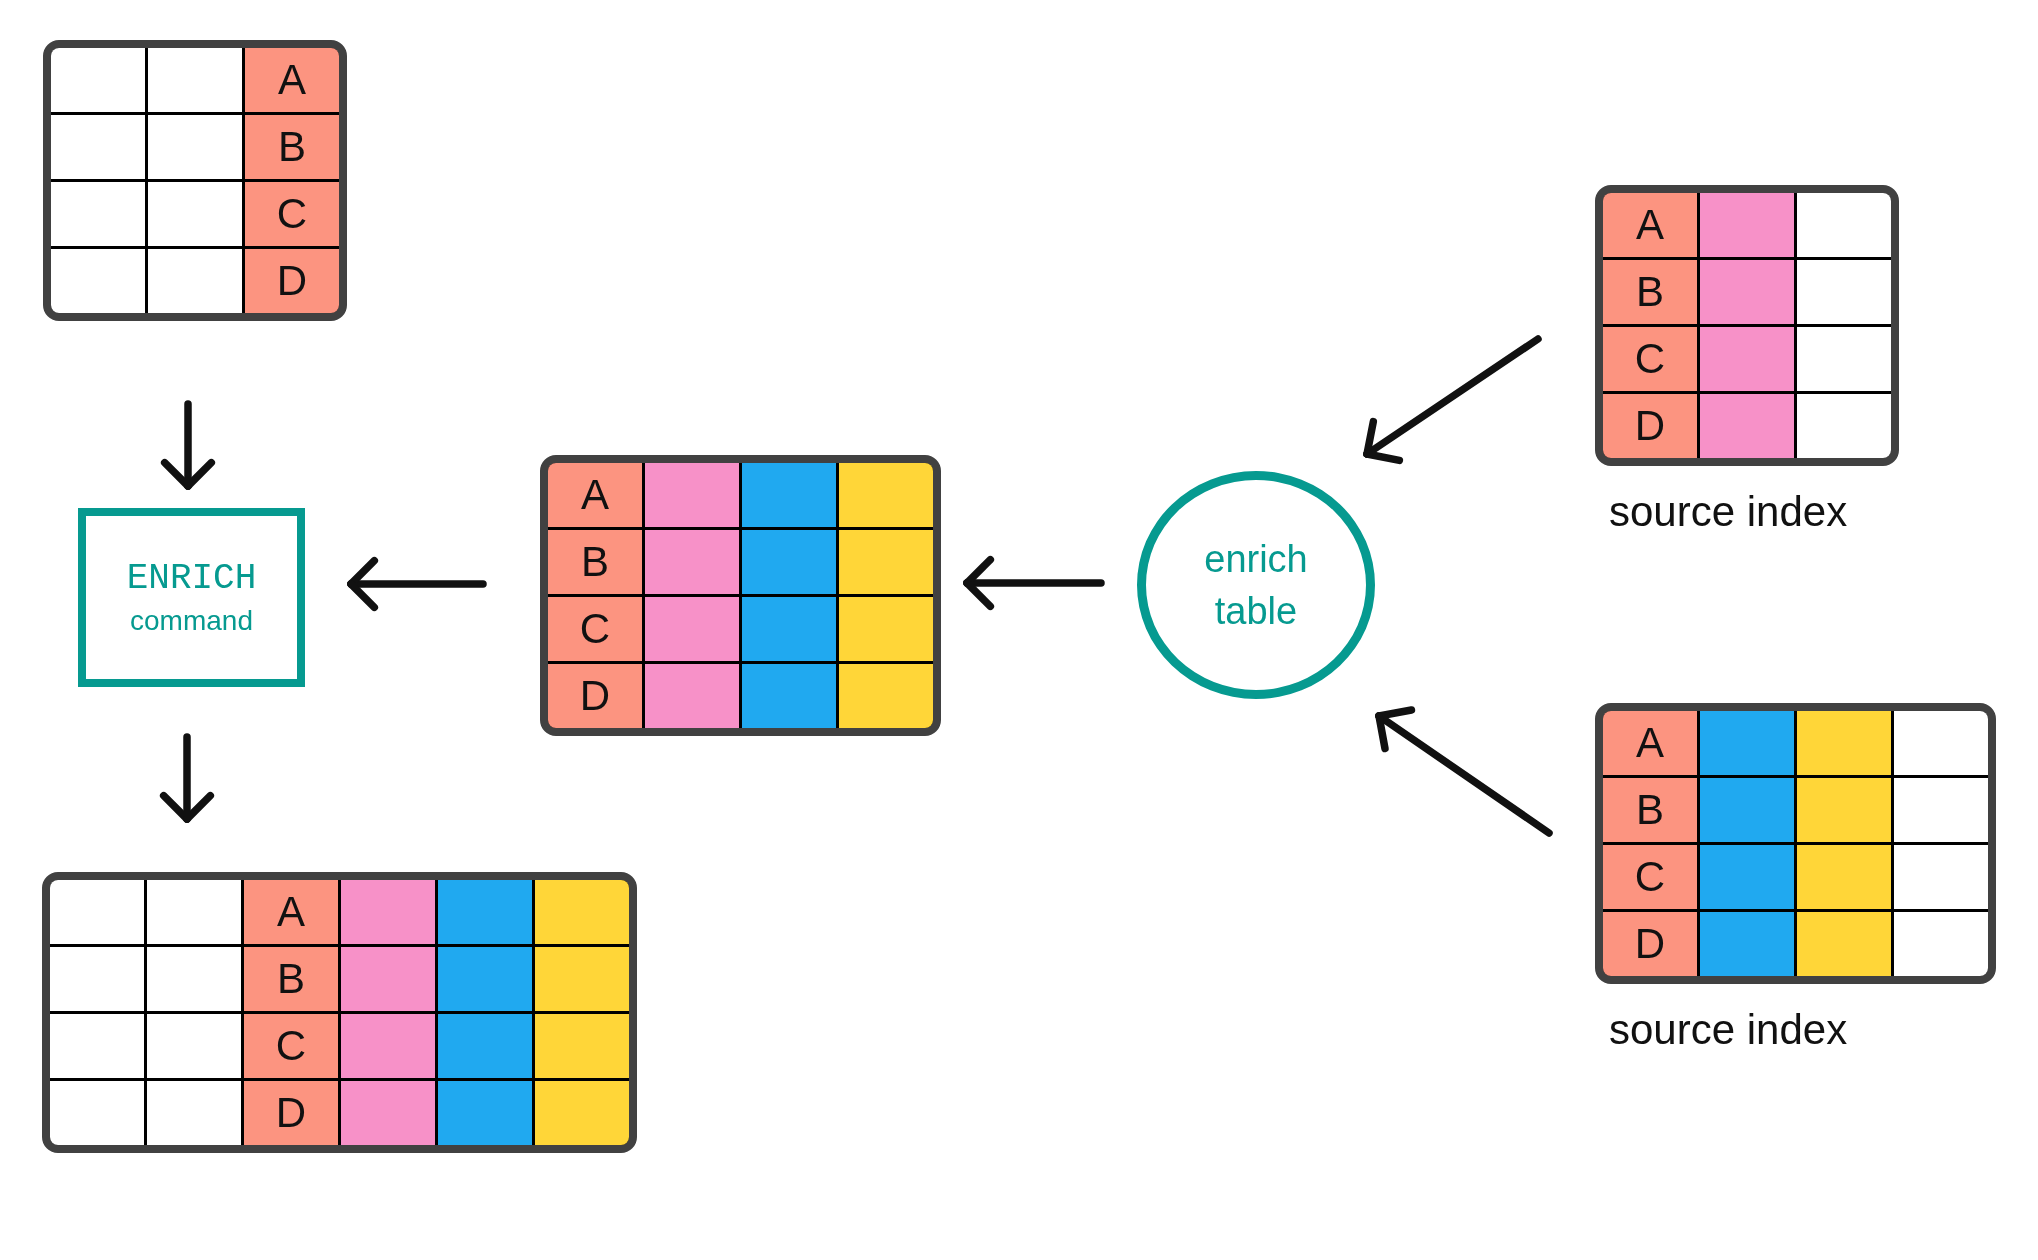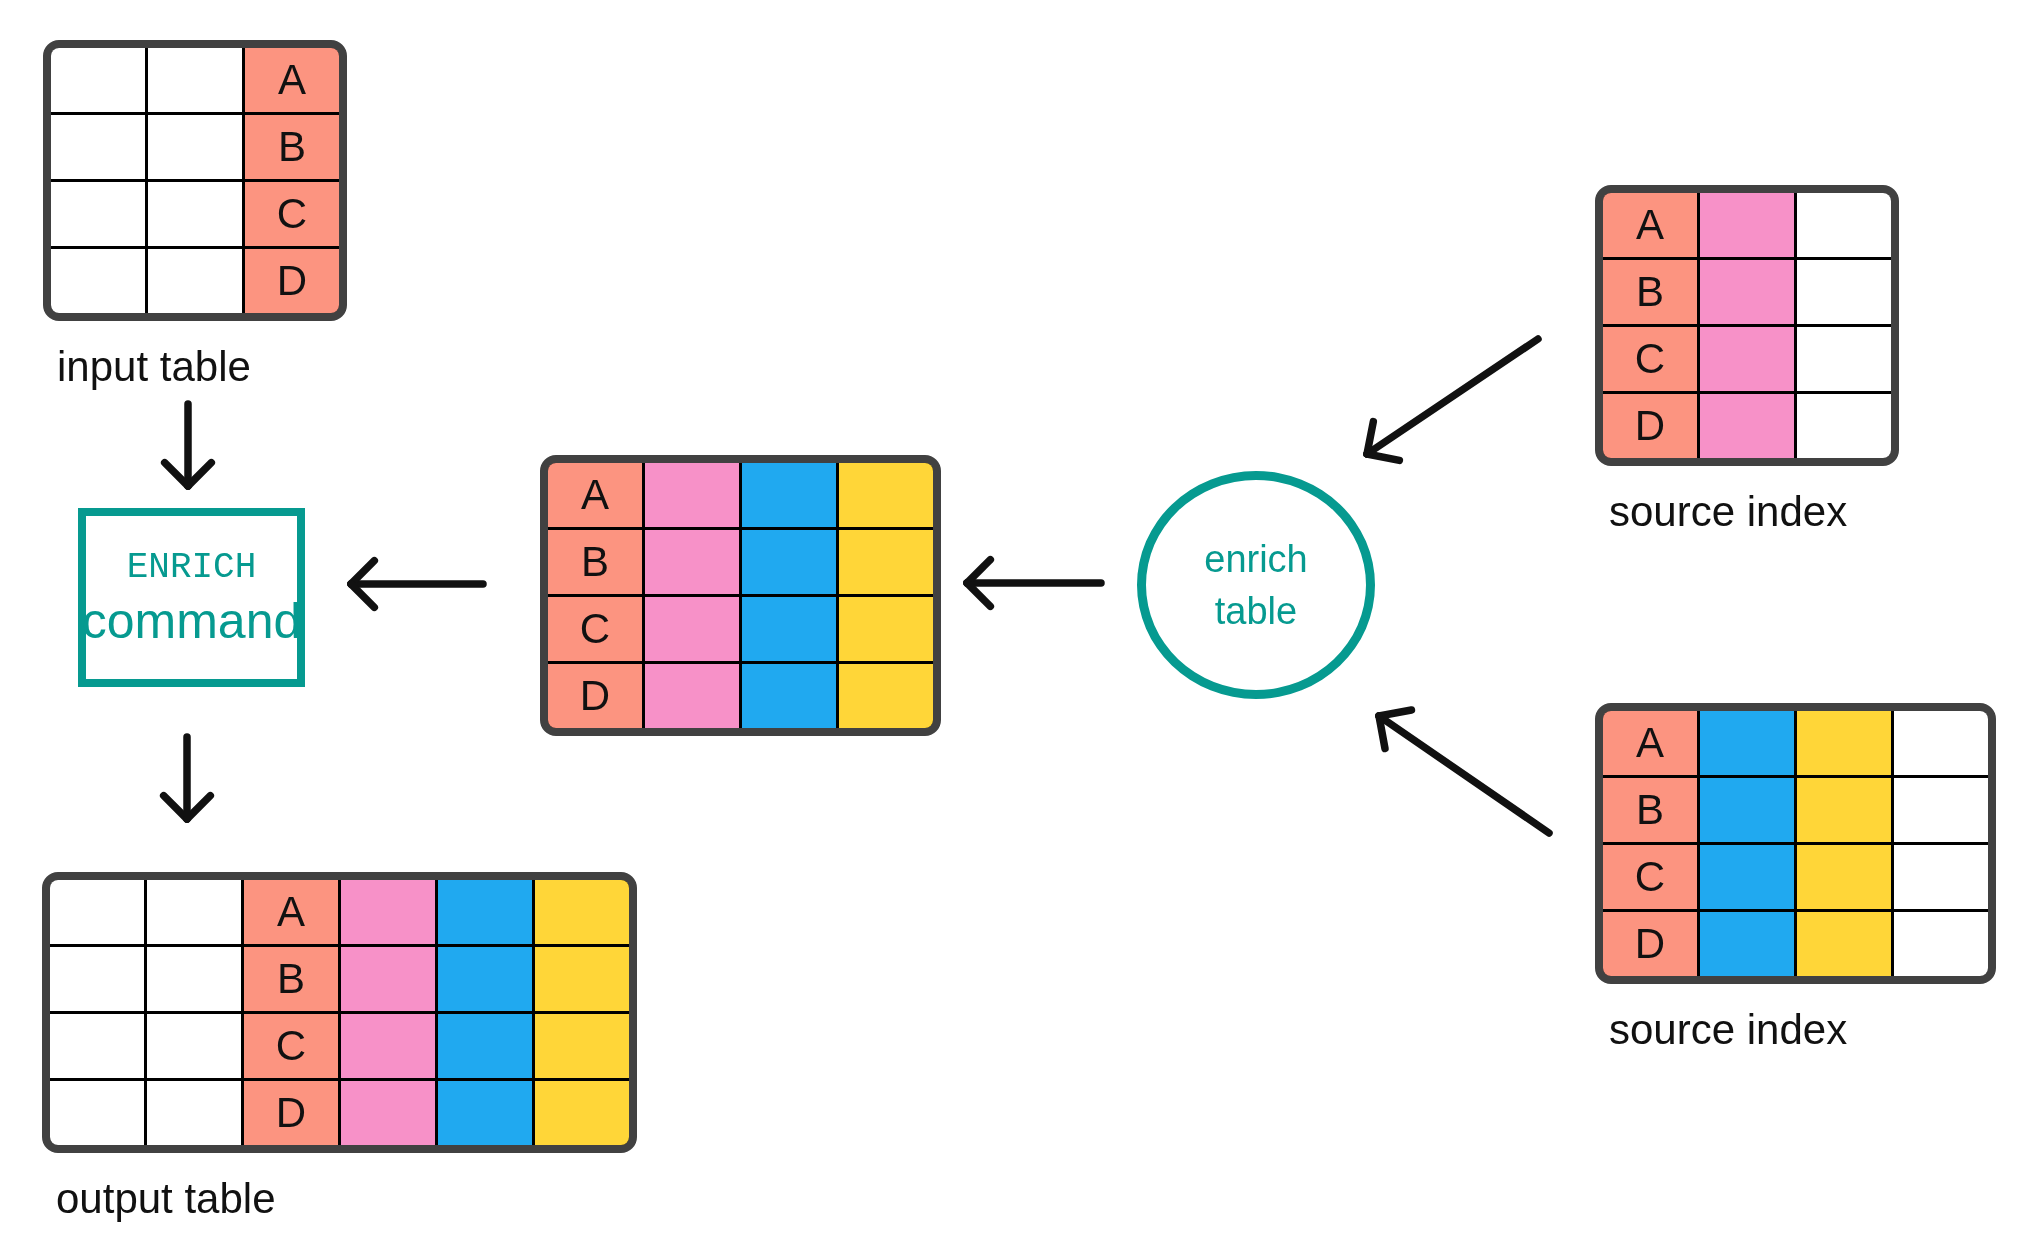--- a/index.html
+++ b/index.html
@@ -53,21 +53,21 @@
     display:flex;flex-direction:column;
     align-items:center;justify-content:center;
     gap:10px;
     color:var(--teal,#069A90);
   }
   #enrich-command .cmd-line1{
     font-family:"Liberation Mono","DejaVu Sans Mono",monospace;
     font-size:36px;line-height:1;
   }
   #enrich-command .cmd-line2{
-    font-size:50px;line-height:1;
+    font-size:28px;line-height:1;
   }
   
   #enrich-policy{
     position:absolute;
     box-sizing:border-box;
     border:9px solid var(--teal,#069A90);
     border-radius:50%;
     background:#fff;
     display:flex;flex-direction:column;
     align-items:center;justify-content:center;
@@ -122,21 +122,20 @@
         <div class="cell" style="background: rgb(255, 255, 255);"></div>
         <div class="cell" style="background: rgb(255, 255, 255);"></div>
         <div class="cell" style="background: rgb(252, 148, 128);">B</div>
         <div class="cell" style="background: rgb(255, 255, 255);"></div>
         <div class="cell" style="background: rgb(255, 255, 255);"></div>
         <div class="cell" style="background: rgb(252, 148, 128);">C</div>
         <div class="cell" style="background: rgb(255, 255, 255);"></div>
         <div class="cell" style="background: rgb(255, 255, 255);"></div>
         <div class="cell" style="background: rgb(252, 148, 128);">D</div>
       </div>
-    <div class="tbl-label">input table</div>
   </section>
 
   <section class="tbl" style="left: 540px; top: 455px;">
     <div class="grid" style="grid-template-columns: repeat(4, 94px);">
         <div class="cell" style="background: rgb(252, 148, 128);">A</div>
         <div class="cell" style="background: rgb(247, 145, 200);"></div>
         <div class="cell" style="background: rgb(32, 169, 240);"></div>
         <div class="cell" style="background: rgb(255, 214, 56);"></div>
         <div class="cell" style="background: rgb(252, 148, 128);">B</div>
         <div class="cell" style="background: rgb(247, 145, 200);"></div>
@@ -213,21 +212,20 @@
         <div class="cell" style="background: rgb(247, 145, 200);"></div>
         <div class="cell" style="background: rgb(32, 169, 240);"></div>
         <div class="cell" style="background: rgb(255, 214, 56);"></div>
         <div class="cell" style="background: rgb(255, 255, 255);"></div>
         <div class="cell" style="background: rgb(255, 255, 255);"></div>
         <div class="cell" style="background: rgb(252, 148, 128);">D</div>
         <div class="cell" style="background: rgb(247, 145, 200);"></div>
         <div class="cell" style="background: rgb(32, 169, 240);"></div>
         <div class="cell" style="background: rgb(255, 214, 56);"></div>
       </div>
-    <div class="tbl-label">output table</div>
   </section>
 
   <div id="enrich-command" style="left: 78px; top: 508px; width: 227px; height: 179px;">
     <div class="cmd-line1">ENRICH</div>
     <div class="cmd-line2">command</div>
   </div>
 
   <div id="enrich-policy" style="left: 1137px; top: 471px; width: 238px; height: 228px;">
     <div>enrich</div>
     <div>table</div>

